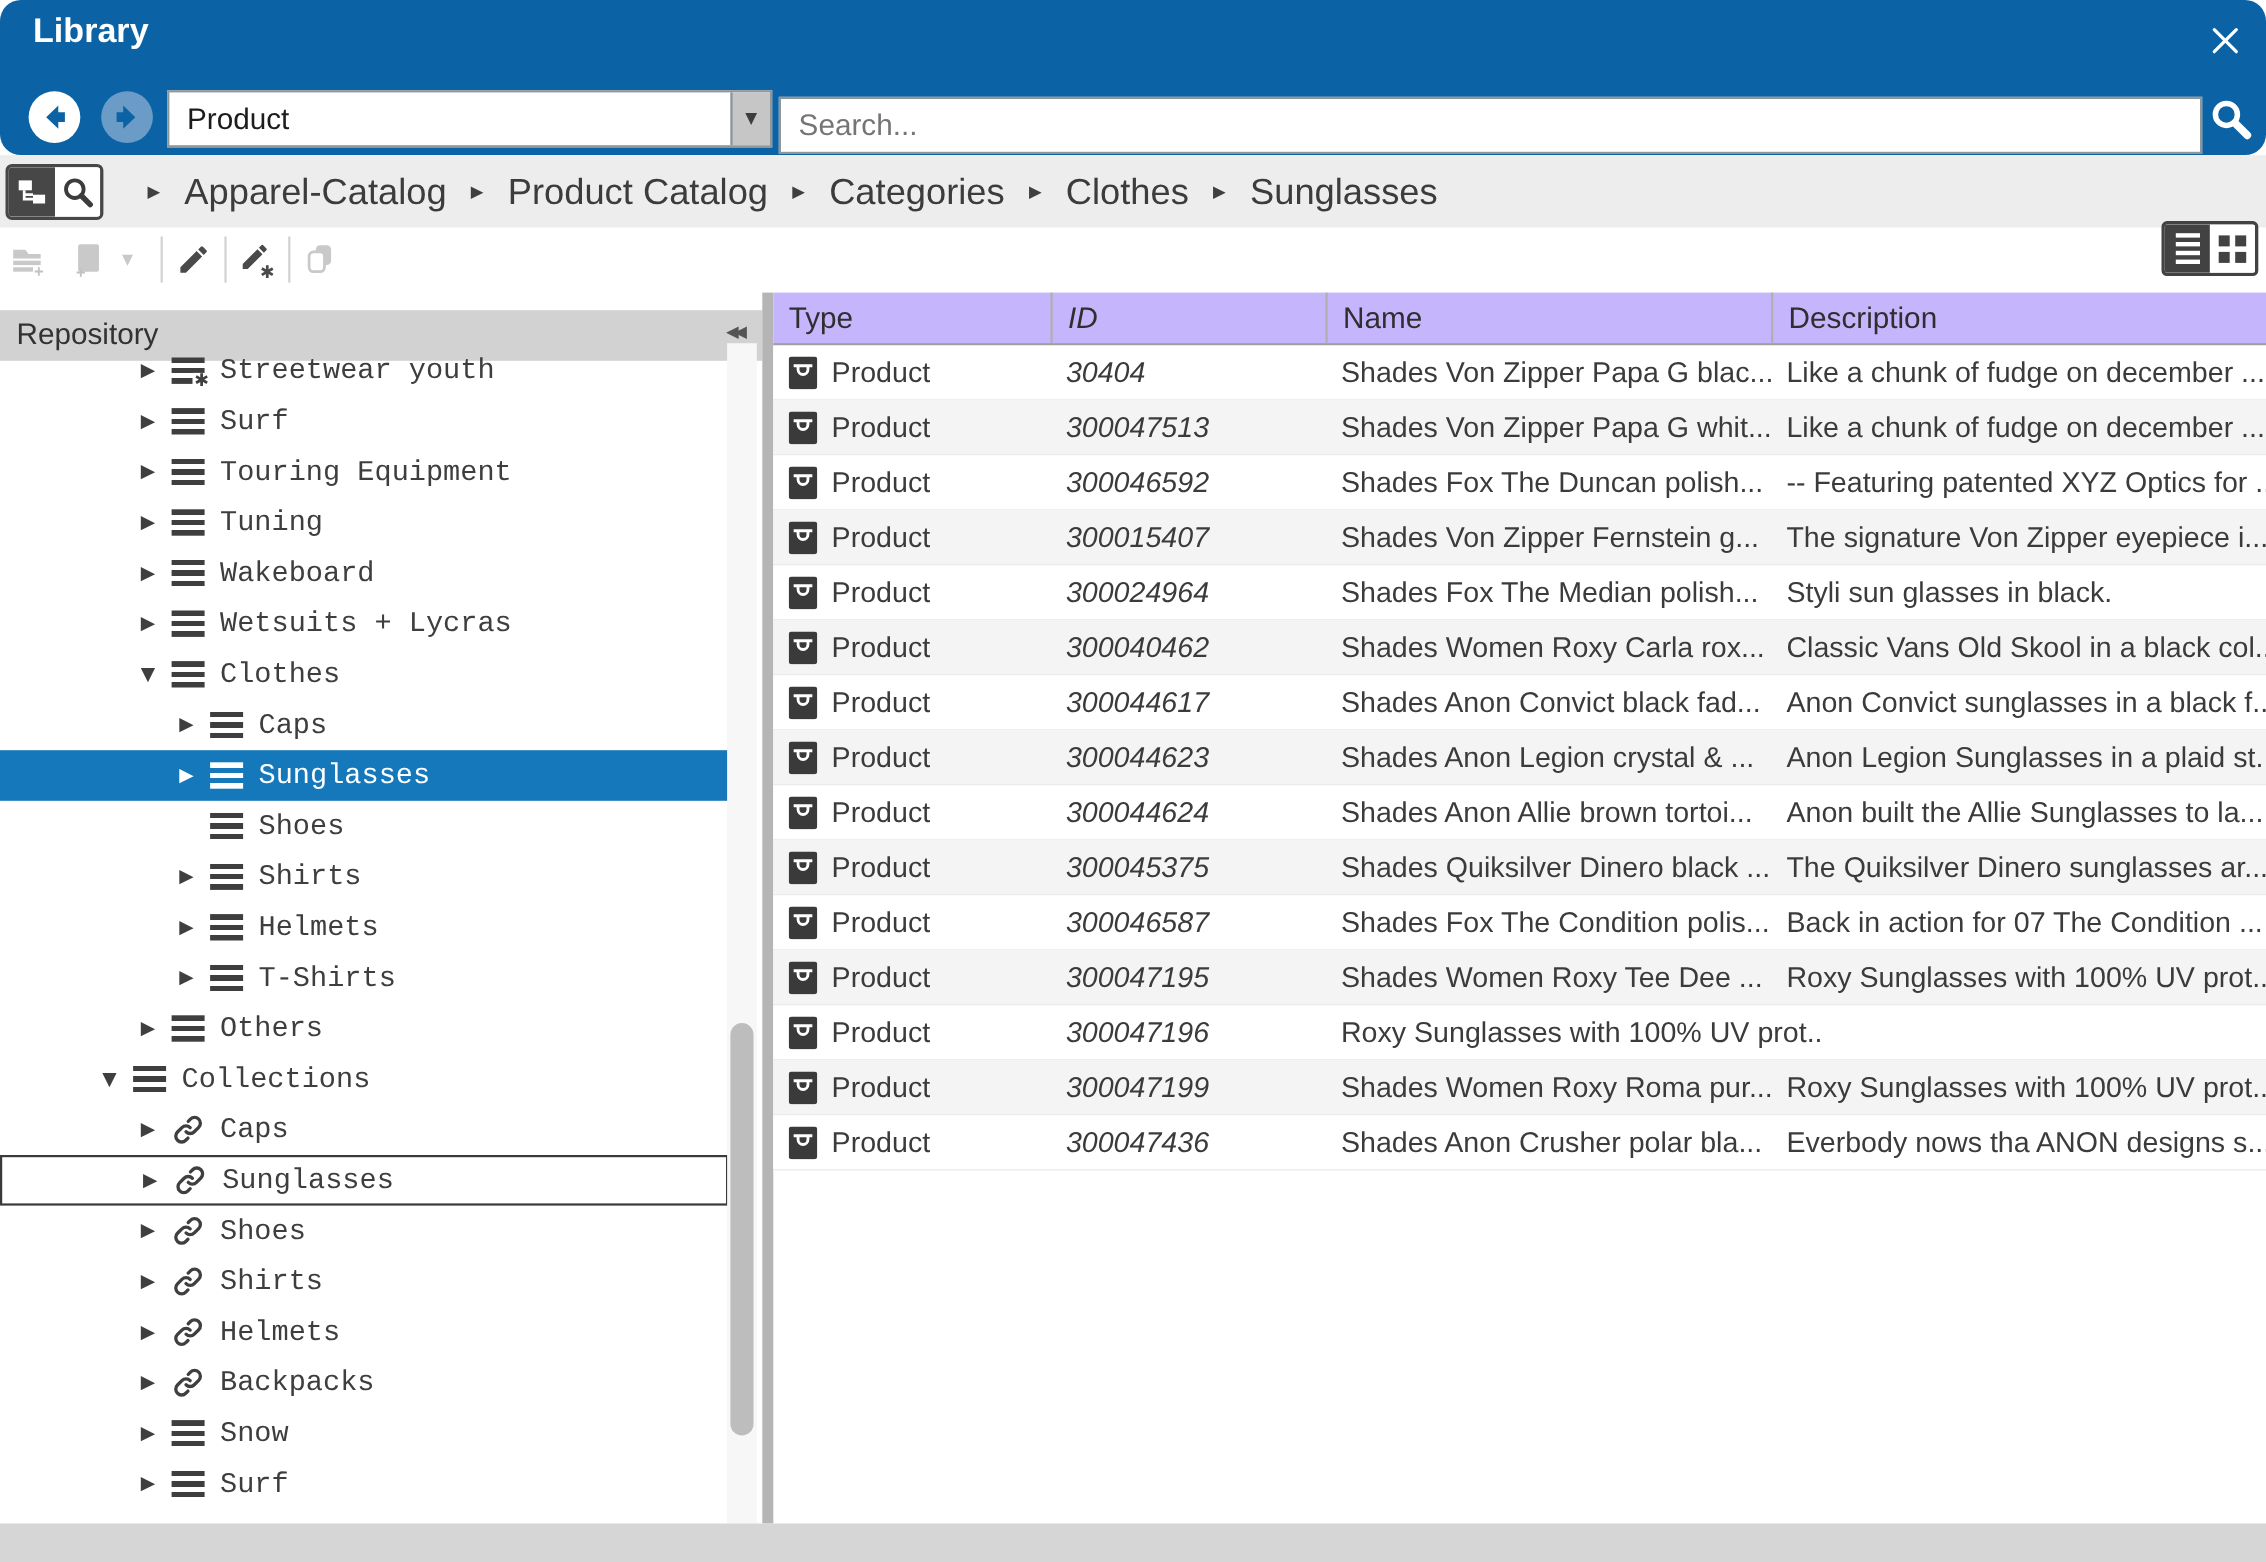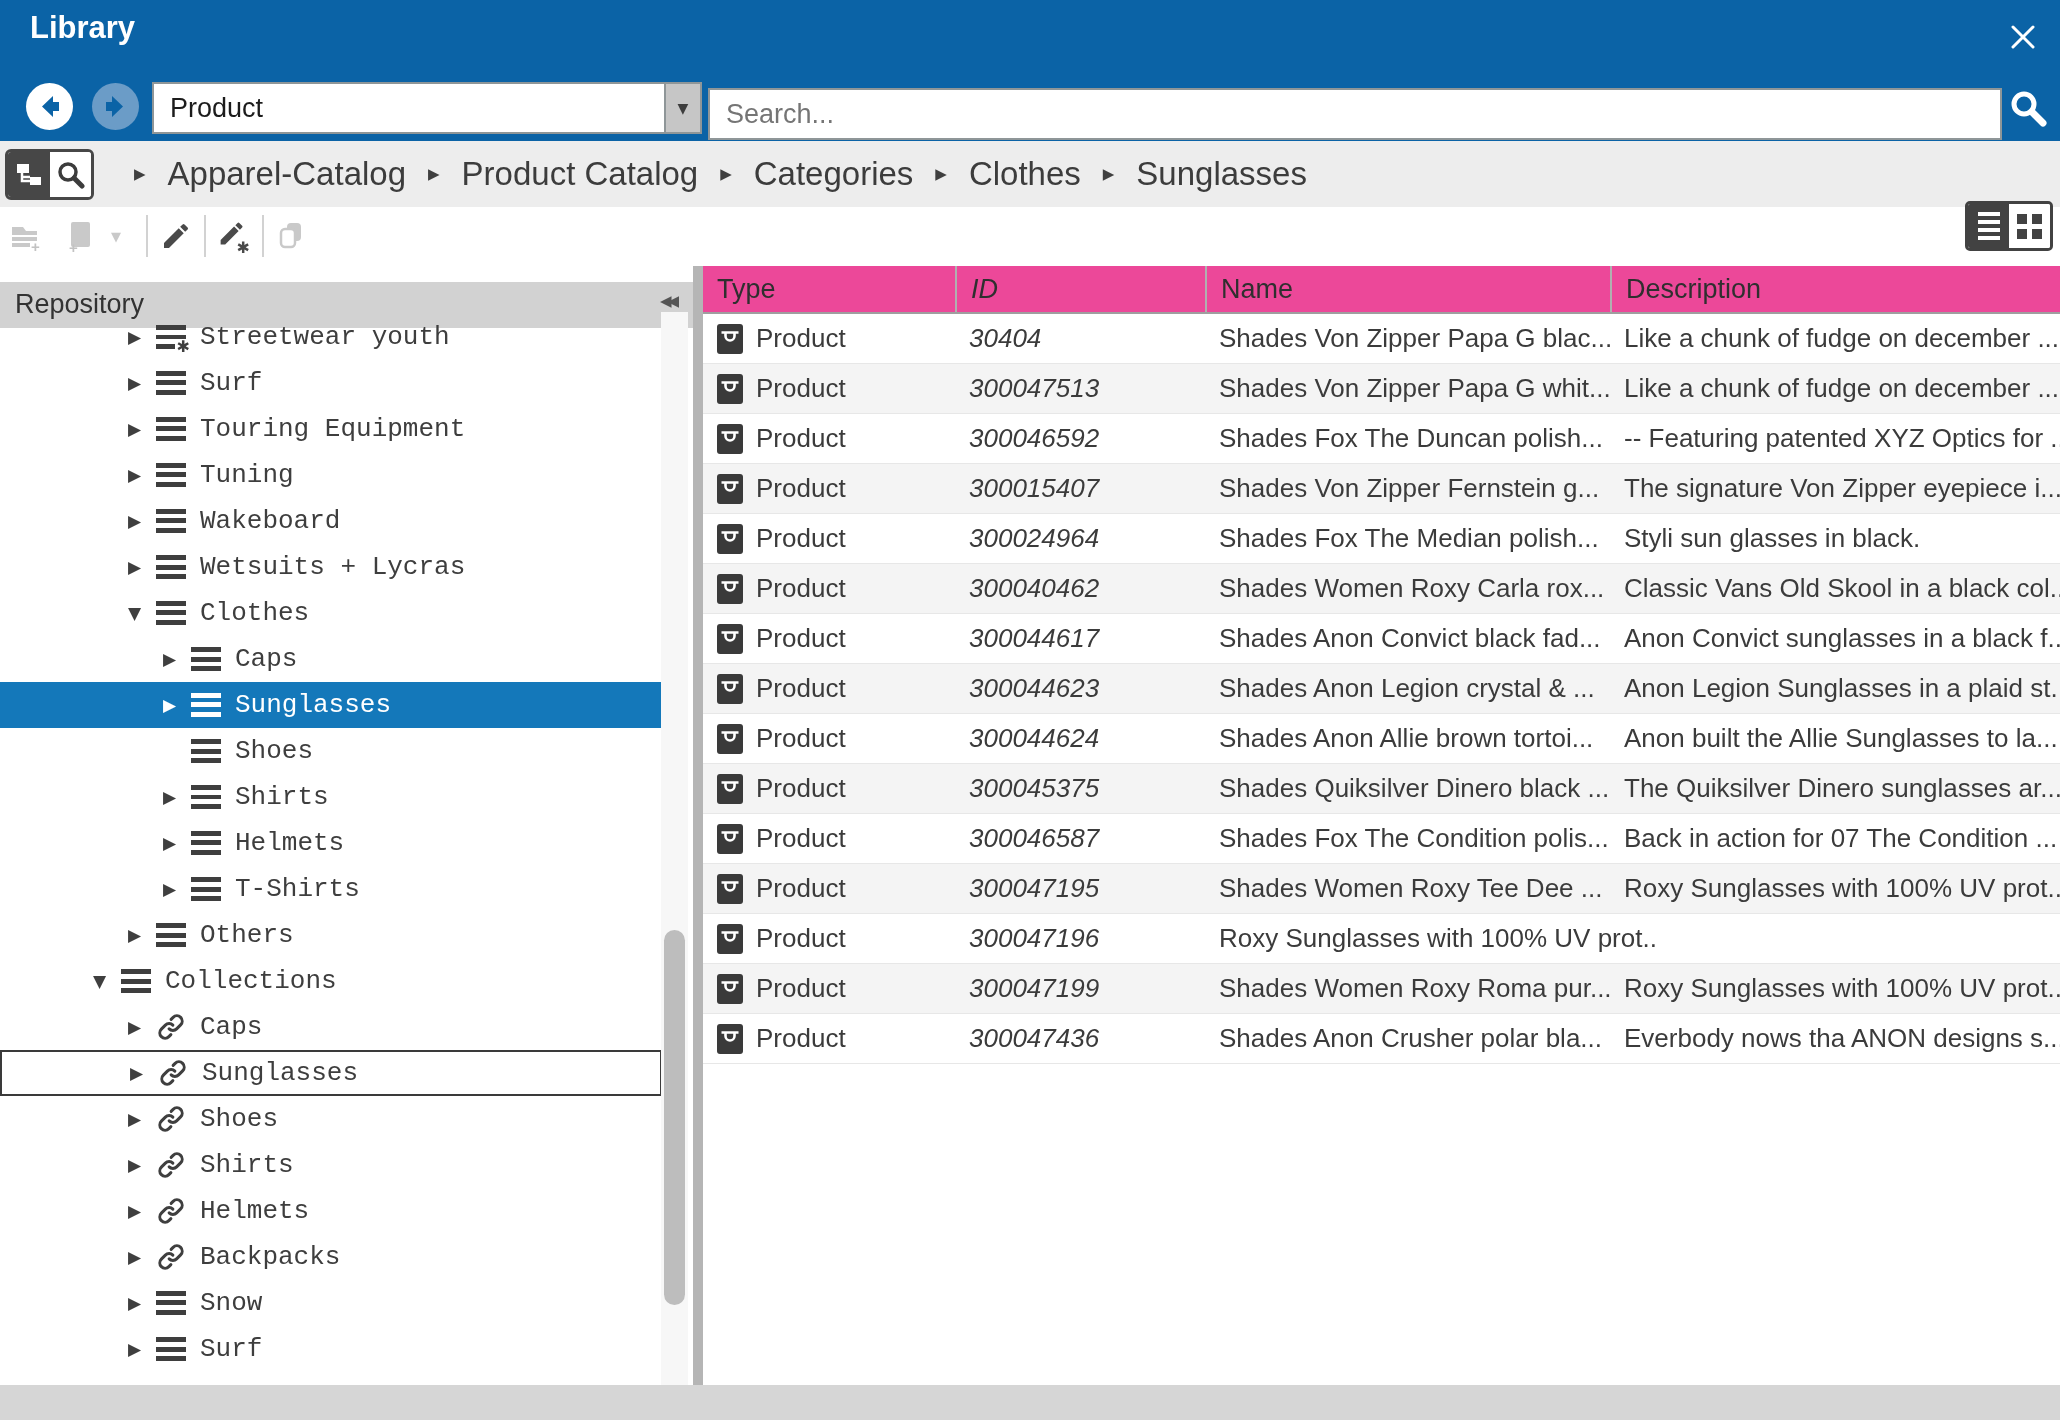--- a/index.html
+++ b/index.html
@@ -2,21 +2,21 @@
 <html><head>
 <meta charset="utf-8">
 <style>
   html,body{margin:0;padding:0;}
   body{
     width:2060px;height:1420px;position:relative;overflow:hidden;
     font-family:"Liberation Sans",sans-serif;background:#fff;
     -webkit-font-smoothing:antialiased;
   }
   
-  .titlebar{position:absolute;left:0;top:0;width:2060px;height:141px;background:#0b63a6;}
+  .titlebar{position:absolute;left:0;top:0;width:2060px;height:141px;background:#0b63a6;border-radius:19px;}
   .win-title{position:absolute;left:30px;top:10px;font-size:31px;font-weight:bold;color:#fff;}
   .close-btn{position:absolute;right:22px;top:22px;width:30px;height:30px;cursor:pointer;}
   .nav-circle{position:absolute;top:83px;width:47px;height:47px;border-radius:50%;}
   .nav-back{left:26px;background:#ffffff;}
   .nav-fwd{left:92px;background:#superset;background:#6b9cc7;}
   .nav-circle svg{position:absolute;left:0;top:0;}
   .combo{position:absolute;left:152px;top:82px;width:550px;height:52px;box-sizing:border-box;
          border:2px solid #8f9698;background:#fff;display:flex;}
   .combo-input{flex:1;border:0;outline:0;font-size:27px;color:#1c1c1c;padding:0 0 0 16px;
          font-family:"Liberation Sans",sans-serif;background:transparent;}
@@ -66,21 +66,21 @@
   .expander.none{visibility:hidden;}
   .cat-icon{width:30px;height:24px;flex:none;position:relative;
          background:repeating-linear-gradient(180deg,currentColor 0 5px,transparent 5px 9.5px);}
   .cat-icon.star:after{content:"\2731";position:absolute;right:-4px;bottom:-6px;font-size:16px;
          color:#3f3f3f;background:#fff;line-height:1;padding-left:2px;}
   .link-icon{width:30px;height:30px;flex:none;}
   .tree-label{margin-left:14px;font-size:26px;white-space:nowrap;font-family:Liberation Mono, monospace;}
   .scroll-track{position:absolute;left:661px;top:312px;width:27px;height:1073px;background:#f7f7f7;}
   .scroll-thumb{position:absolute;left:3px;top:618px;width:21px;height:375px;border-radius:11px;background:#bdbdbd;cursor:pointer;}
   
-  .table-header{position:absolute;left:703px;top:266px;width:1357px;height:46px;background:#ec4899;
+  .table-header{position:absolute;left:703px;top:266px;width:1357px;height:46px;background:#c4b5fd;
          border-bottom:2px solid #9f9f9f;box-sizing:content-box;display:flex;}
   .th{box-sizing:border-box;padding:8px 0 0 14px;font-size:27px;color:#2f2f2f;cursor:pointer;white-space:nowrap;}
   .th + .th{border-left:2px solid #b0b0b0;}
   .col-type{width:252px;} .col-id{width:250px;font-style:italic;} .col-name{width:405px;} .col-desc{width:450px;}
   .table-body{position:absolute;left:703px;top:314px;width:1357px;}
   .trow{height:49px;display:flex;align-items:center;border-bottom:1px solid #e7e7e7;cursor:pointer;background:#fff;}
   .trow.alt{background:#f4f4f4;}
   .td{box-sizing:border-box;padding-left:14px;font-size:26px;color:#3b3b3b;white-space:nowrap;overflow:hidden;}
   .td-type{width:252px;display:flex;align-items:center;gap:13px;}
   .type-icon{flex:none;width:26px;height:30px;}

